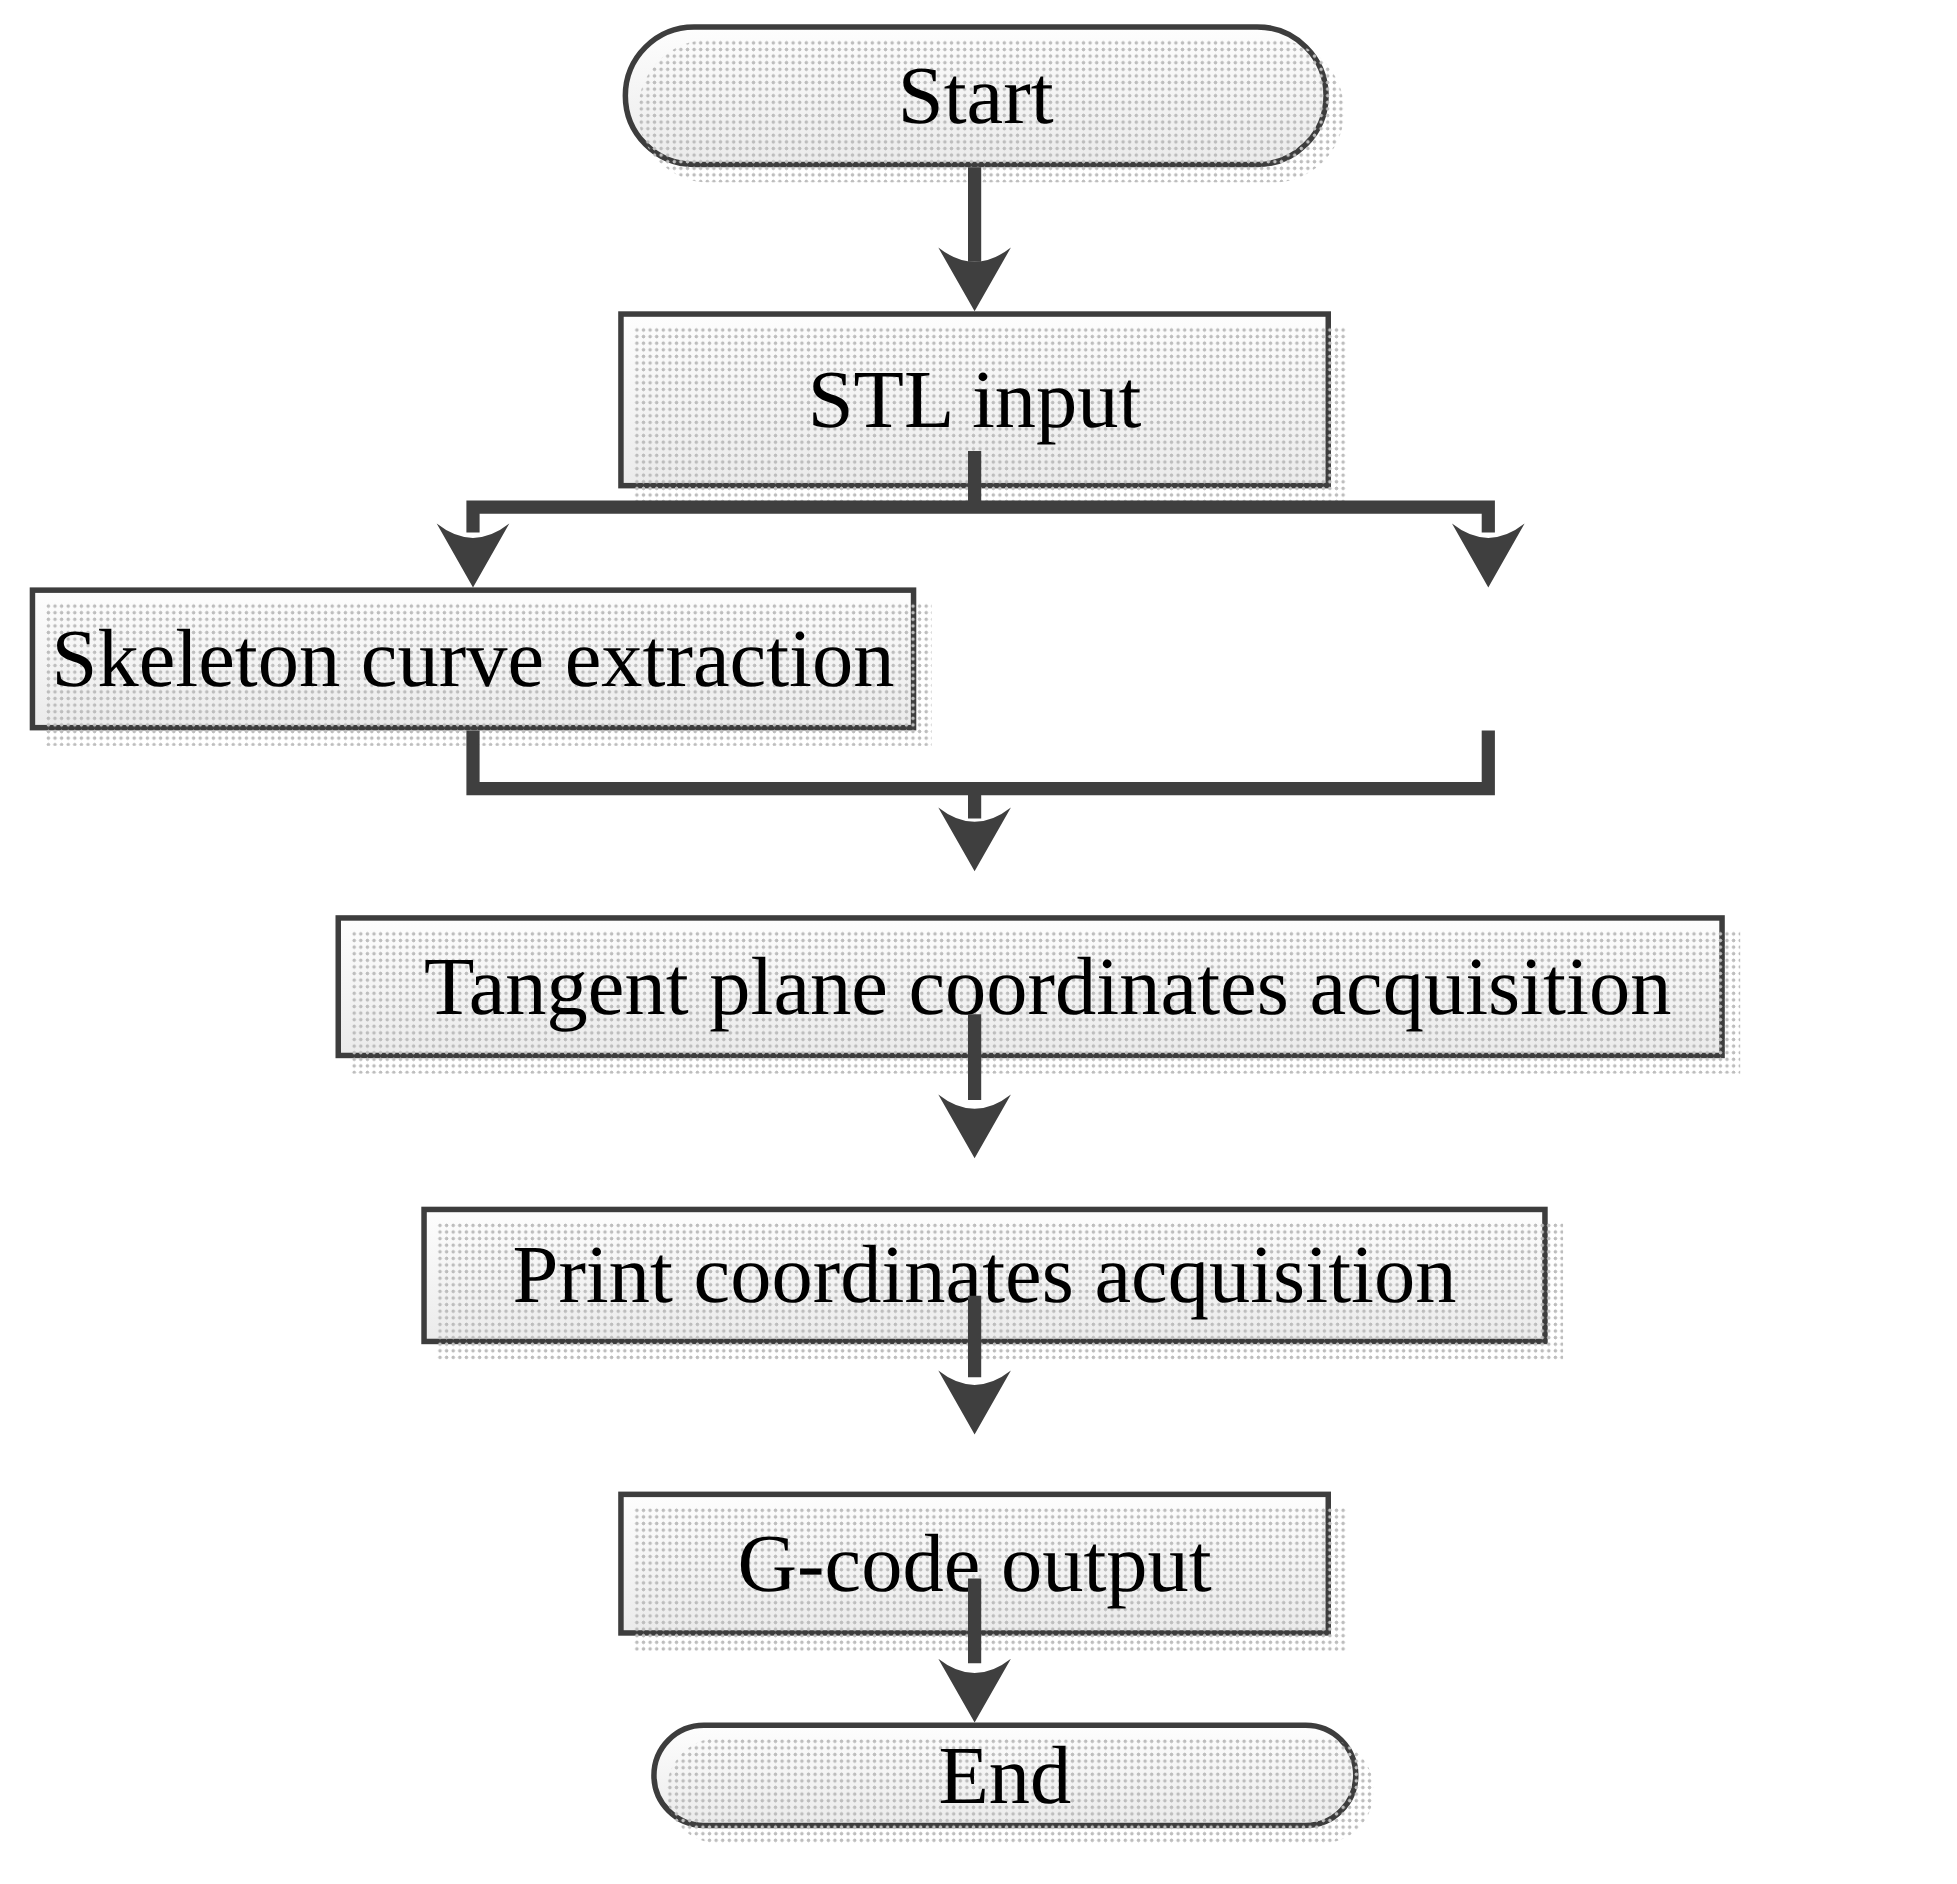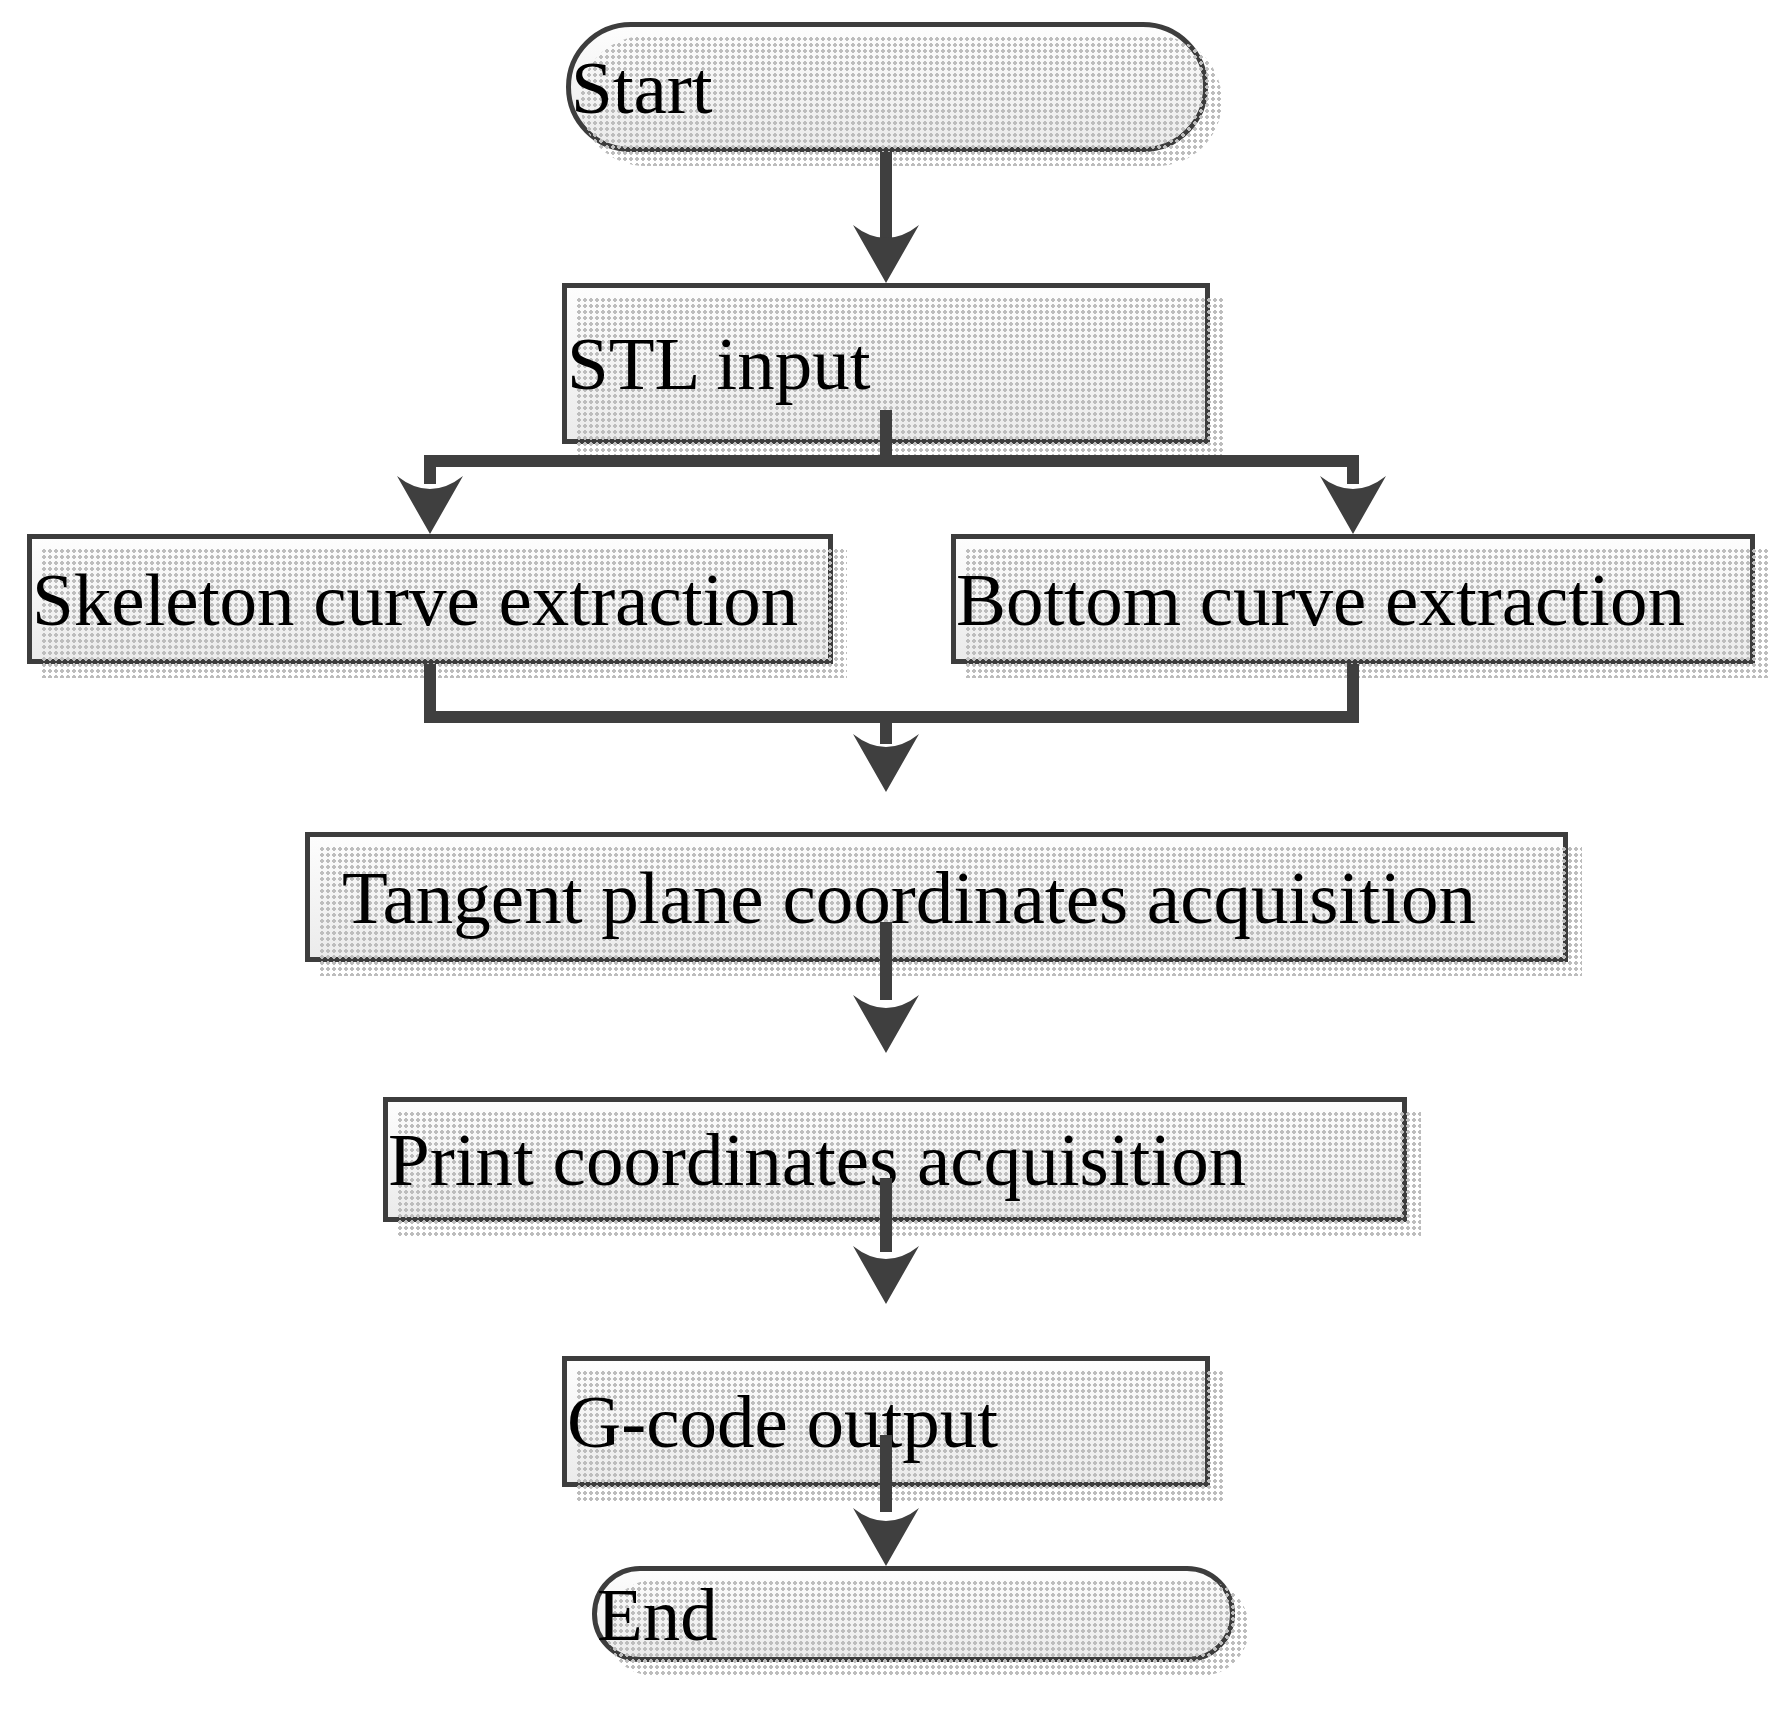--- a/index.html
+++ b/index.html
@@ -17,21 +17,21 @@
     width:1779px;height:1713px;
     background:var(--bg-color);
     overflow:hidden;
     font-family:"Liberation Serif","DejaVu Serif",serif;
   }
   .node{
     position:absolute;
     box-sizing:border-box;
     border:5px solid var(--border-color);
     background:linear-gradient(to bottom,var(--fill-top),var(--fill-bottom));
-    display:flex;align-items:center;
+    display:flex;align-items:center;justify-content:center;
     z-index:2;
     color:var(--text-color);
     font-size:75px;
     line-height:1;
     white-space:nowrap;
   }
   
   .node::after{
     content:'';
     position:absolute;
@@ -79,23 +79,20 @@
   </div>
 
   <div class="node process" id="node-stl">
     <span>STL input</span>
   </div>
 
   <div class="node process" id="node-skeleton">
     <span>Skeleton curve extraction</span>
   </div>
 
-  <div class="node process" id="node-bottom">
-    <span>Bottom curve extraction</span>
-  </div>
 
   <div class="node process" id="node-tangent">
     <span>Tangent plane coordinates acquisition</span>
   </div>
 
   <div class="node process" id="node-print">
     <span>Print coordinates acquisition</span>
   </div>
 
   <div class="node process" id="node-gcode">

